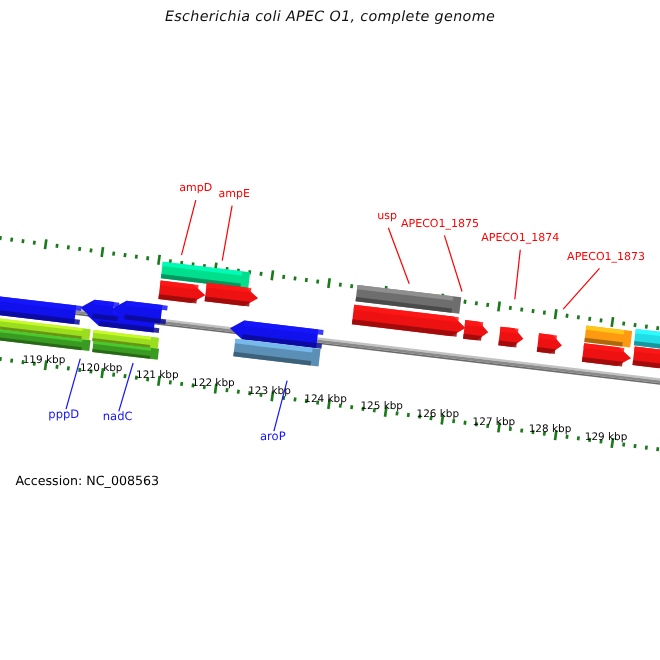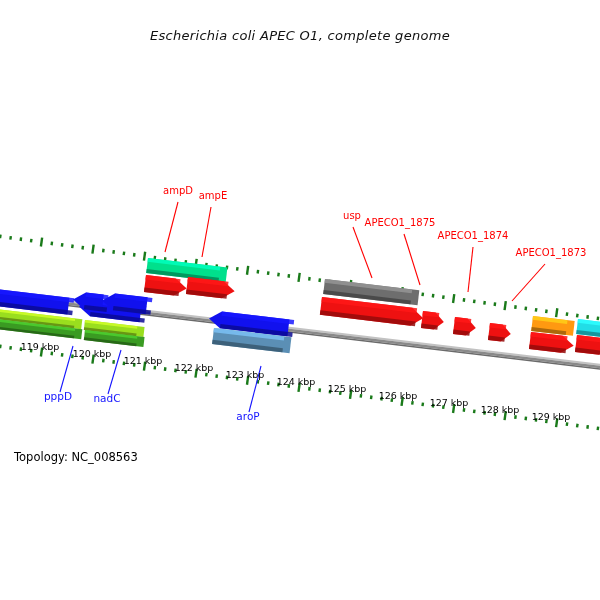--- a/index.html
+++ b/index.html
@@ -2,21 +2,21 @@
 <html><head>
 <meta charset="utf-8">
 <title>Genome Viewer</title>
 <style>
   html,body{margin:0;padding:0;}
   body{
     width:600px;height:600px;background:#ffffff;
     font-family:"DejaVu Sans", sans-serif;
     overflow:hidden;position:relative;
   }
-  #viewer{position:absolute;left:0;top:0;width:600px;height:456px;margin-top:20px;}
+  #viewer{position:absolute;left:0;top:0;width:600px;height:456px;}
 
   #title{
     position:absolute;left:0;top:8px;width:600px;text-align:center;
     font-family:"DejaVu Sans", sans-serif;
     font-style:italic;font-size:13px;color:#111111;
     letter-spacing:0.3px;
   }
 
   #svg-stage{position:absolute;left:0;top:0;width:600px;height:560px;}
 
@@ -332,15 +332,15 @@
         <text x="245" y="358" class="tick-lab" text-anchor="middle">123 kbp</text>
         <text x="296" y="365" class="tick-lab" text-anchor="middle">124 kbp</text>
         <text x="347" y="372" class="tick-lab" text-anchor="middle">125 kbp</text>
         <text x="398" y="379" class="tick-lab" text-anchor="middle">126 kbp</text>
         <text x="449" y="386" class="tick-lab" text-anchor="middle">127 kbp</text>
         <text x="500" y="393" class="tick-lab" text-anchor="middle">128 kbp</text>
         <text x="551" y="400" class="tick-lab" text-anchor="middle">129 kbp</text>
       </g>
   </svg>
 
-  <div class="footer-txt" id="acc">Topology: NC_008563</div>
+  <div class="footer-txt" id="acc">Accession: NC_008563</div>
 
 </div>
 
 </body></html>

